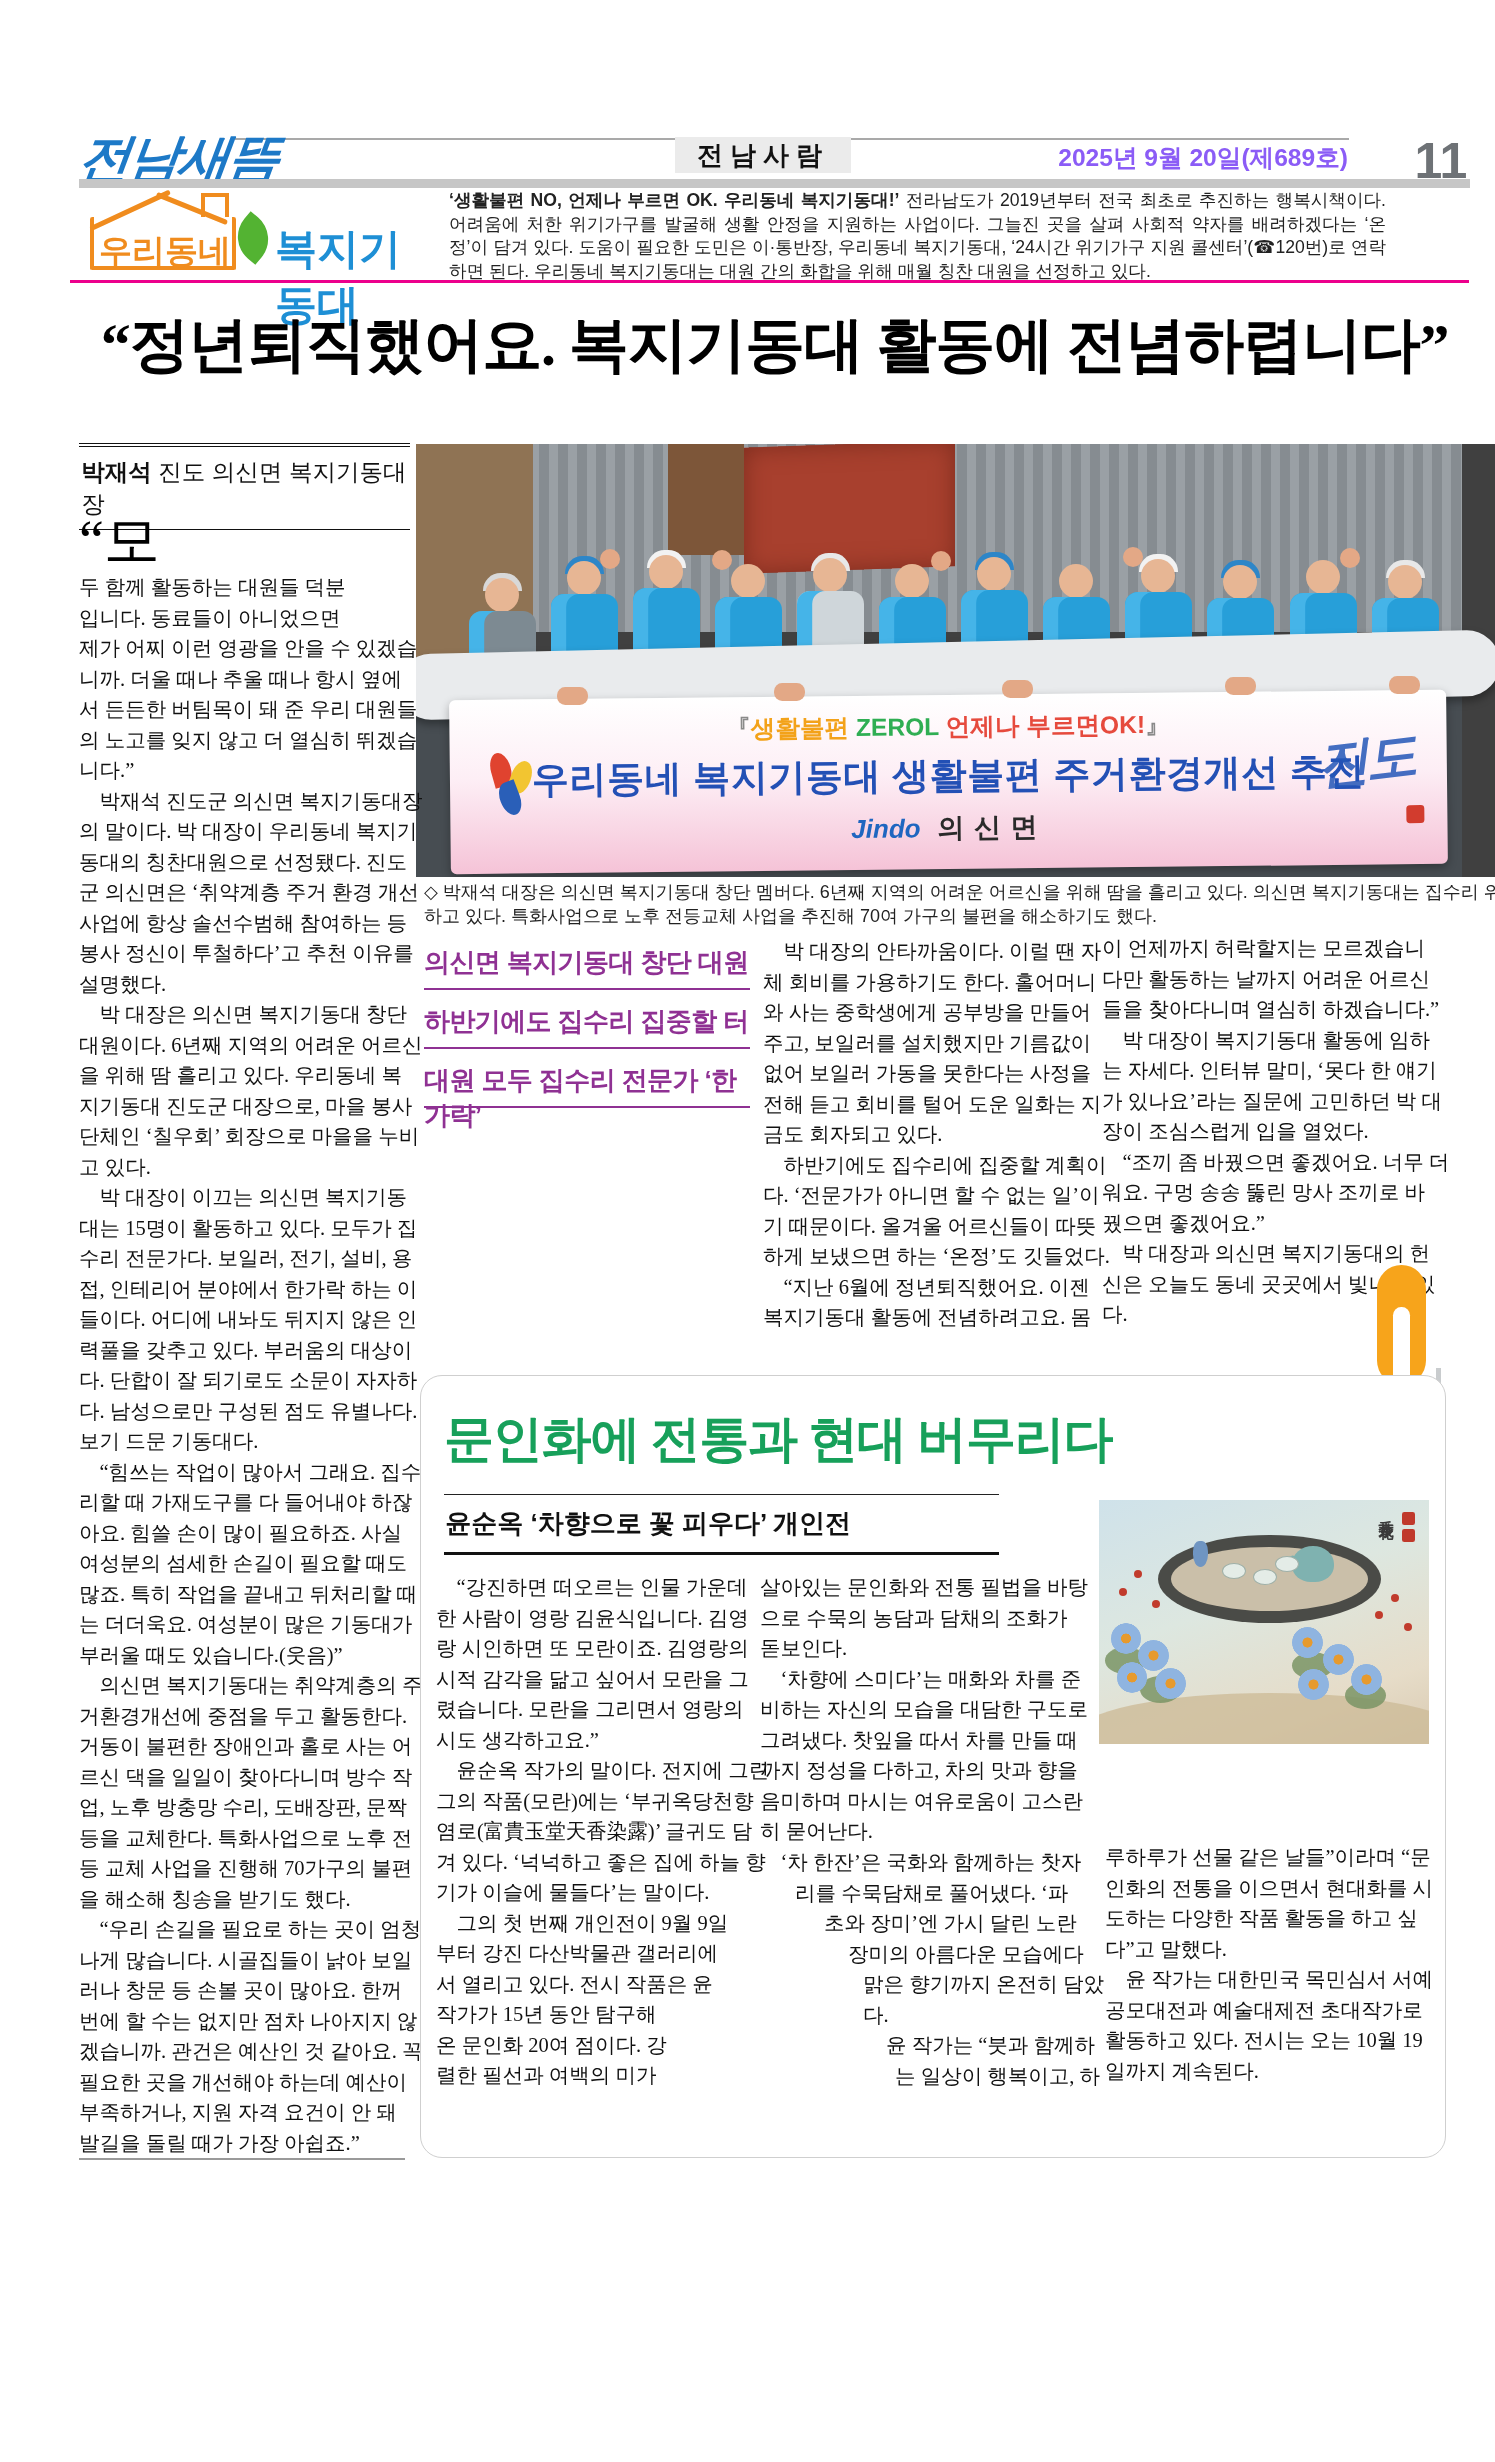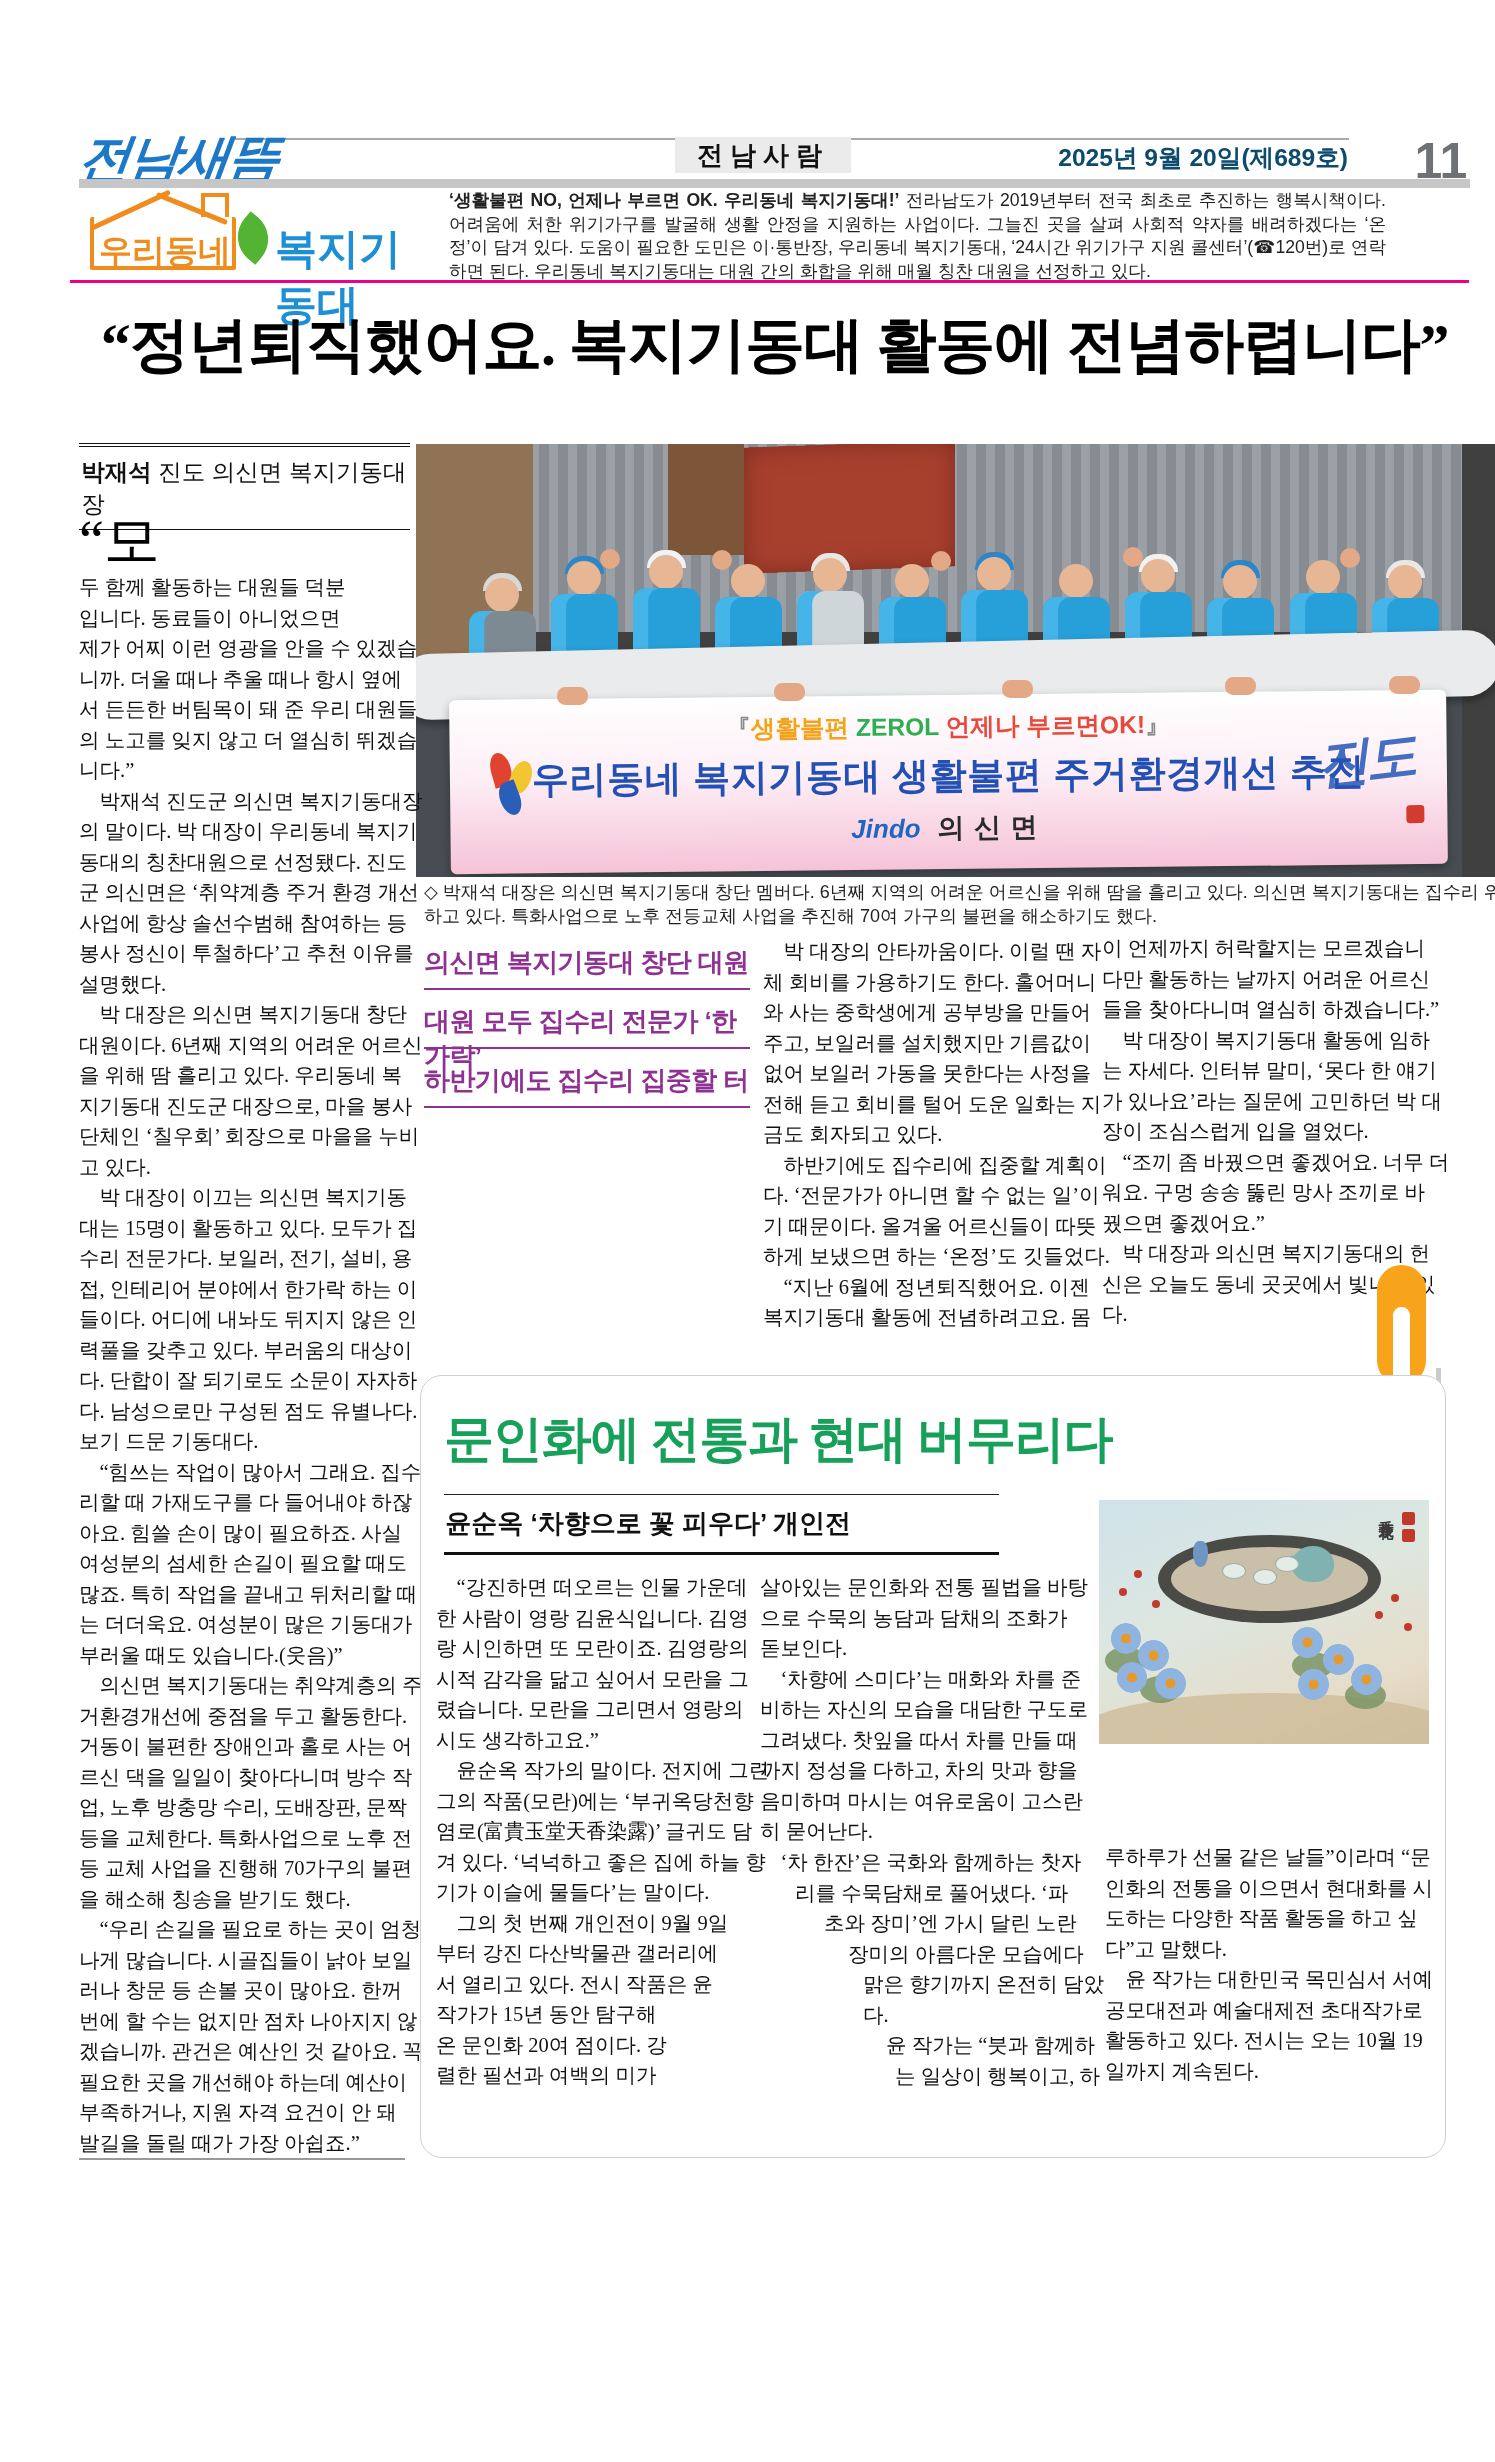--- a/index.html
+++ b/index.html
@@ -8,21 +8,21 @@
   .abs{position:absolute;}
   .gothic{font-family:"Liberation Sans","DejaVu Sans",sans-serif;}
   .serif{font-family:"Liberation Serif","DejaVu Serif",serif;}
   .pre{white-space:pre;}
   
   .masthead{left:79px;top:124px;font-size:52px;font-weight:900;font-style:italic;
             color:#1d79c7;transform:skewX(-7deg);letter-spacing:-2.3px;}
   .hd-thinline{left:235px;top:138px;width:1114px;height:1.8px;background:#a9a9a9;}
   .hd-center{left:675px;top:137px;width:176px;height:36px;background:#ebebeb;
              text-align:center;line-height:36px;font-size:26px;font-weight:bold;letter-spacing:7px;color:#111;}
-  .hd-date{left:938px;top:141px;width:410px;text-align:right;font-size:24.6px;font-weight:bold;color:#0c4a6e;}
+  .hd-date{left:938px;top:141px;width:410px;text-align:right;font-size:24.6px;font-weight:bold;color:#8b5cf6;}
   .hd-page{left:1409px;top:132px;width:64px;text-align:center;font-size:50px;font-weight:bold;color:#6e7276;}
   .hd-bar{left:79px;top:179px;width:1391px;height:9.4px;background:#c6c6c6;}
   
   .lg-wrap{left:86px;top:193px;width:352px;height:88px;}
   .lg-house{left:3.5px;top:23.5px;width:138px;height:49px;border:4.1px solid #f08c1e;border-top:none;border-radius:2.3px;}
   .lg-roof-l{left:0px;top:15.2px;width:88px;height:4.7px;background:#f08c1e;transform:rotate(-25deg);border-radius:2.3px;}
   .lg-roof-r{left:68px;top:13px;width:76px;height:4.7px;background:#f08c1e;transform:rotate(22deg);border-radius:2.3px;}
   .lg-chimney{left:115px;top:0px;width:20px;height:20px;border:4.1px solid #f08c1e;border-bottom:none;}
   .lg-urydongne{left:13px;top:36px;font-size:33px;font-weight:900;color:#f08c1e;letter-spacing:0px;}
   .lg-leaf{left:148px;top:26px;width:38px;height:38px;background:#53b332;border-radius:0 75% 0 75%;transform:rotate(40deg);}
@@ -240,25 +240,25 @@
   </div>
   <div class="abs caption1 gothic pre">◇ 박재석 대장은 의신면 복지기동대 창단 멤버다. 6년째 지역의 어려운 어르신을 위해 땀을 흘리고 있다. 의신면 복지기동대는 집수리 위주로 활동
 하고 있다. 특화사업으로 노후 전등교체 사업을 추진해 70여 가구의 불편을 해소하기도 했다.</div>
 
   <div class="abs pq">
     <div class="pq-item">
       <div class="pq-text gothic">의신면 복지기동대 창단 대원</div>
       <div class="pq-rule"></div>
     </div>
     <div class="pq-item">
-      <div class="pq-text gothic">대원 모두 집수리 전문가 ‘한가락’</div>
+      <div class="pq-text gothic">하반기에도 집수리 집중할 터</div>
       <div class="pq-rule"></div>
     </div>
     <div class="pq-item">
-      <div class="pq-text gothic">하반기에도 집수리 집중할 터</div>
+      <div class="pq-text gothic">대원 모두 집수리 전문가 ‘한가락’</div>
       <div class="pq-rule"></div>
     </div>
   </div>
 
   <div class="abs bodycol col1">
     <span class="dropcap serif">“모</span>
     <div class="pre" style="display:inline;">두 함께 활동하는 대원들 덕분
 입니다. 동료들이 아니었으면
 제가 어찌 이런 영광을 안을 수 있겠습
 니까. 더울 때나 추울 때나 항시 옆에

